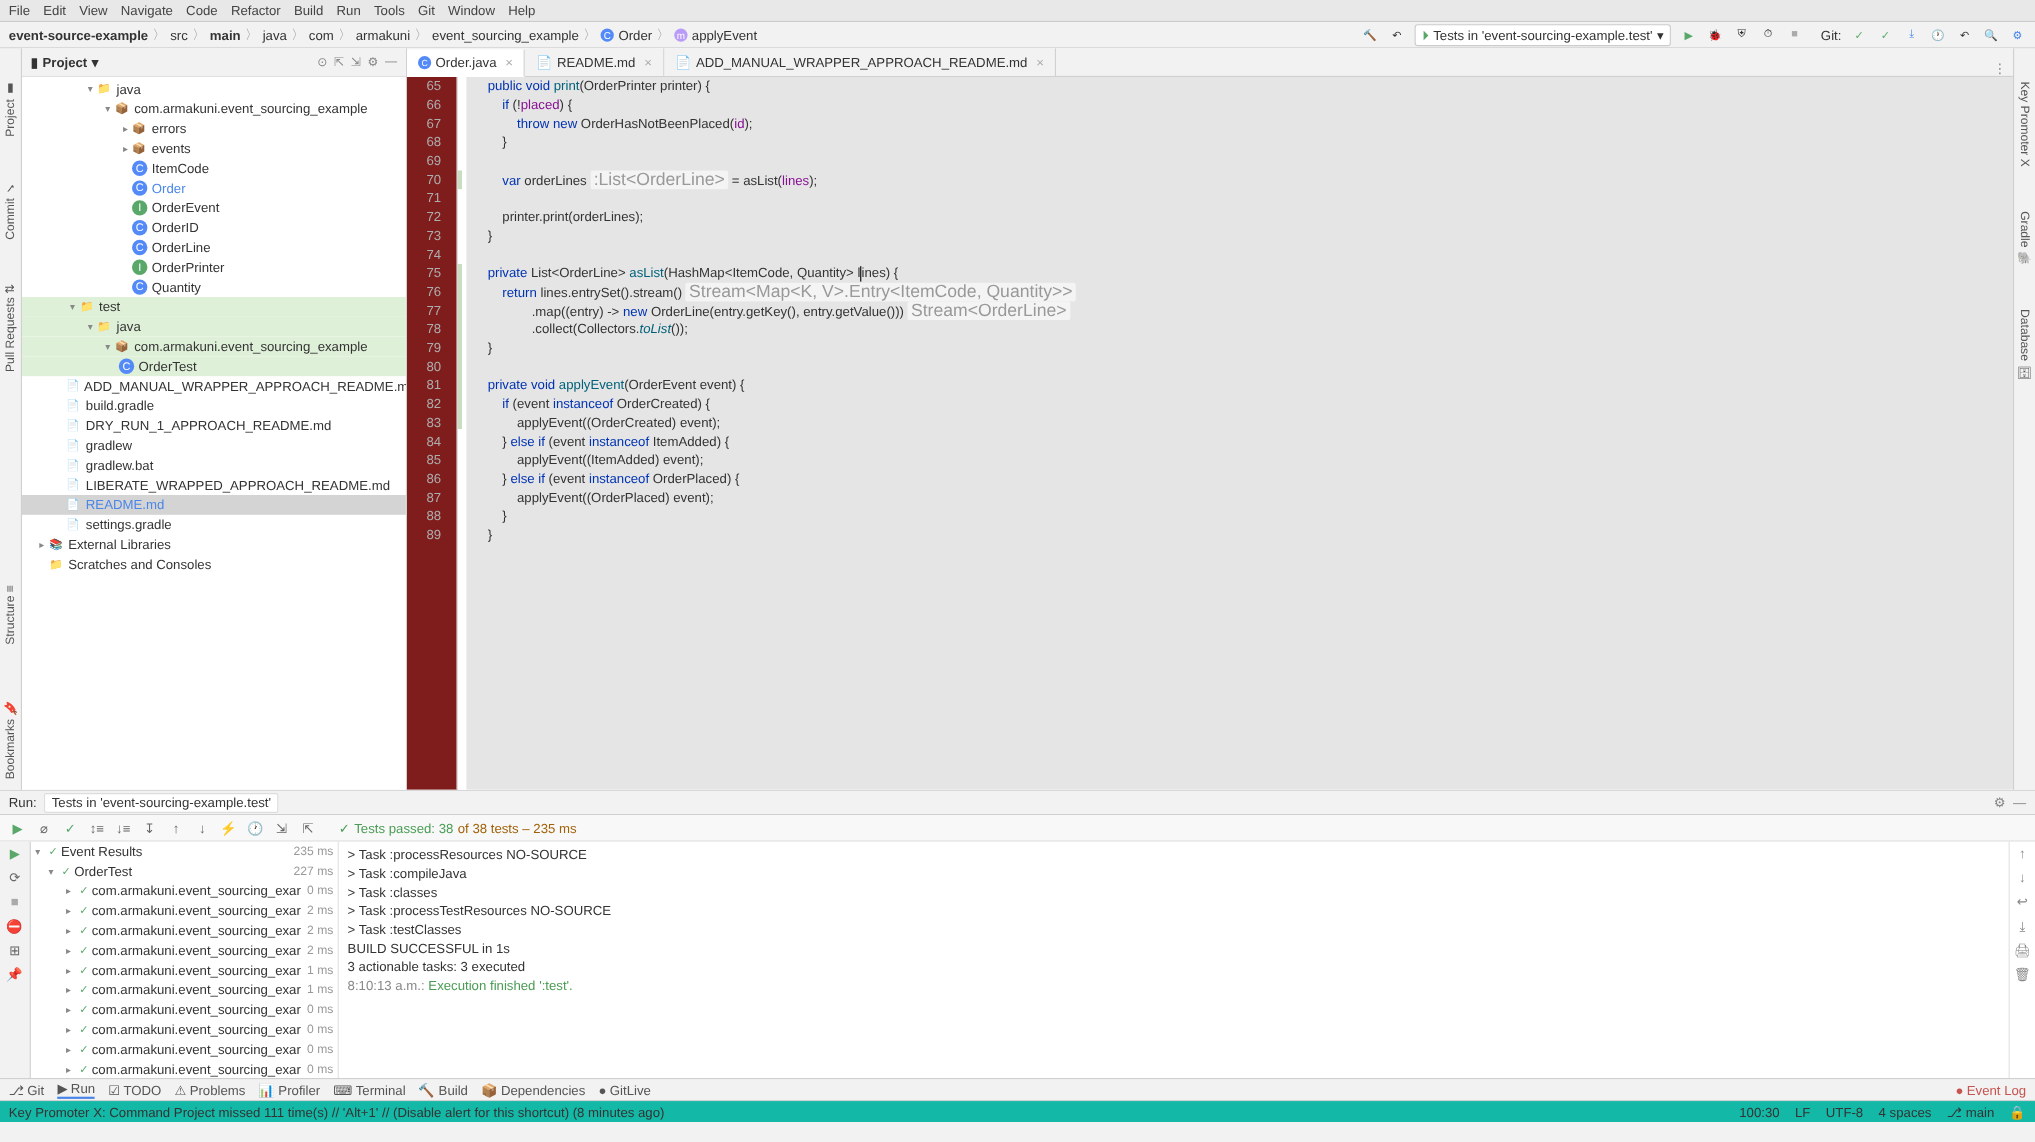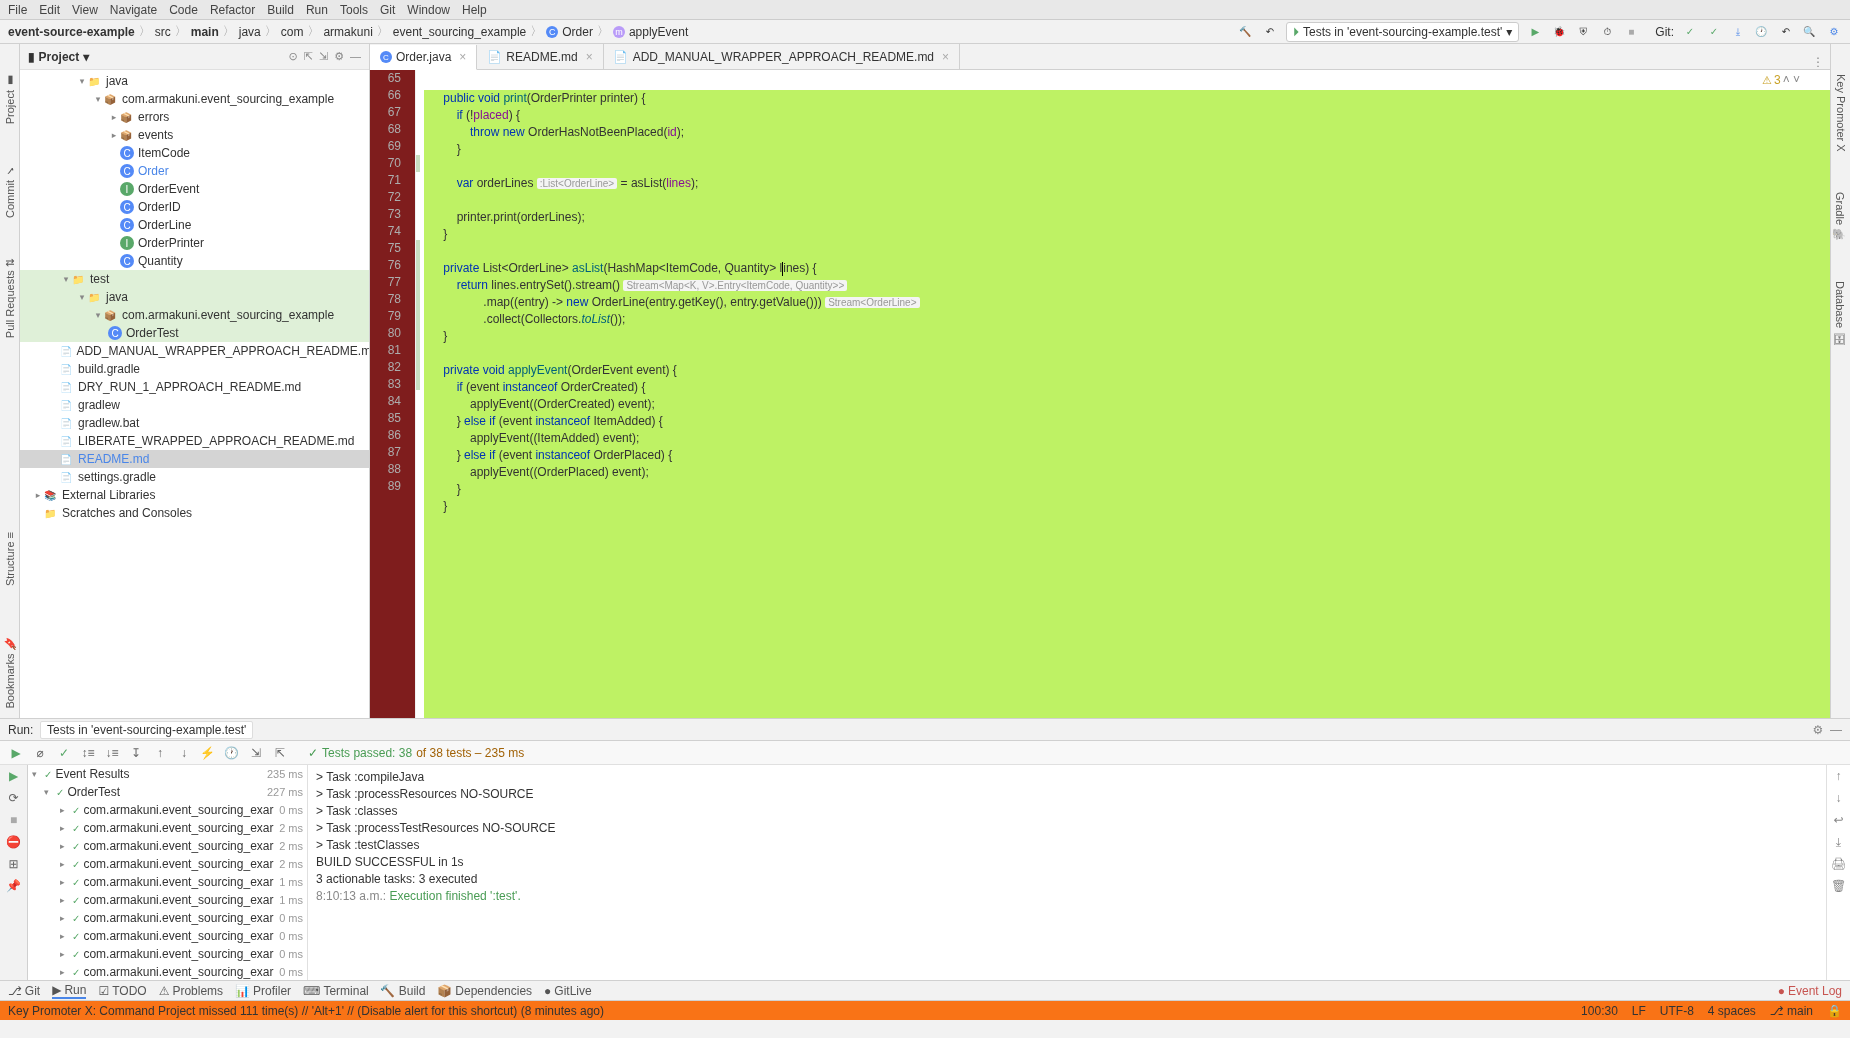--- a/index.html
+++ b/index.html
@@ -40,26 +40,26 @@
 .md-icon { color: #6a9ec9; }
 .editor { flex: 1; display: flex; flex-direction: column; background: #fff; }
 .tab-bar { height: 26px; display: flex; align-items: flex-end; background: #f2f2f2; border-bottom: 1px solid #d0d0d0; }
 .editor-tab { height: 25px; padding: 0 10px; display: flex; align-items: center; gap: 4px; border-right: 1px solid #d0d0d0; background: #f2f2f2; cursor: pointer; }
 .editor-tab.active { background: #fff; border-bottom: 1px solid #fff; position: relative; top: 1px; }
 .editor-tab .close { color: #aaa; margin-left: 4px; }
 .code-area { flex: 1; display: flex; overflow: hidden; font-family: "JetBrains Mono", "Consolas", monospace; font-size: 12px; line-height: 17px; position: relative; }
 .gutter { width: 46px; background: #7f1d1d; color: #adadad; text-align: right; padding-right: 14px; border-right: 1px solid #f0f0f0; user-select: none; }
 .gutter .ln { height: 17px; }
 .gutter-stripe { width: 8px; background: #fff; }
-.code { flex: 1; background: #bef264; padding-left: 6px; position: relative; margin-top: 20px; }
+.code { flex: 1; background: #e5e5e5; padding-left: 6px; position: relative; }
 .code .line { height: 17px; white-space: pre; }
 .kw { color: #0033b3; }
 .mname { color: #00627a; }
 .field { color: #871094; }
-.hint { color: #999; background: #f4f4f4; padding: 0 3px; border-radius: 2px; font-size: 10px; }
+.hint { color: #999; background: #f4f4f4; padding: 0 3px; border-radius: 2px; font-size: 16px; }
 .warn-badge { position: absolute; top: 2px; right: 30px; display: flex; align-items: center; gap: 2px; color: #c9a227; font-size: 11px; }
 .bottom-panel { height: 262px; background: #fff; border-top: 1px solid #d0d0d0; display: flex; flex-direction: column; }
 .run-header { height: 22px; background: #f2f2f2; display: flex; align-items: center; padding: 0 8px; border-bottom: 1px solid #d0d0d0; }
 .run-toolbar { height: 24px; display: flex; align-items: center; padding: 0 8px; gap: 8px; border-bottom: 1px solid #e0e0e0; background: #f8f8f8; }
 .run-toolbar .tb { width:16px; height:16px; display:inline-flex; align-items:center; justify-content:center; color:#666; cursor:pointer; }
 .run-toolbar .tests-passed { color: #499c54; display: flex; align-items: center; gap: 4px; }
 .run-toolbar .tests-grey { color: #a16207; }
 .run-body { flex: 1; display: flex; overflow: hidden; }
 .run-side { width: 28px; background: #f2f2f2; border-right: 1px solid #d0d0d0; display: flex; flex-direction: column; align-items: center; padding-top: 4px; gap: 8px; }
 .run-side span { color: #666; cursor: pointer; font-size: 12px; }
@@ -70,21 +70,21 @@
 .test-row .name { flex: 1; overflow: hidden; text-overflow: ellipsis; white-space: nowrap; }
 .test-row .time { color: #999; font-size: 11px; padding-right: 4px; }
 .console { flex: 1; padding: 4px 8px; font-family: "JetBrains Mono", monospace; font-size: 12px; line-height: 17px; overflow: hidden; }
 .console .cl { white-space: pre; }
 .console .green { color: #499c54; }
 .console-side { width: 24px; border-left: 1px solid #e0e0e0; display: flex; flex-direction: column; align-items: center; gap: 8px; padding-top: 4px; }
 .console-side span { color: #888; cursor: pointer; font-size: 12px; }
 .bottom-bar { height: 20px; background: #f2f2f2; border-top: 1px solid #d0d0d0; display: flex; align-items: center; padding: 0 8px; gap: 12px; }
 .bottom-bar .bb-item { display: flex; align-items: center; gap: 3px; cursor: pointer; color: #555; }
 .bottom-bar .bb-item.active { border-bottom: 2px solid #4a86e8; }
-.status-bar { height: 20px; background: #f97316; border-top: 1px solid #d0d0d0; display: flex; align-items: center; padding: 0 8px; font-size: 11px; }
+.status-bar { height: 20px; background: #14b8a6; border-top: 1px solid #d0d0d0; display: flex; align-items: center; padding: 0 8px; font-size: 11px; }
 .status-bar .left { flex: 1; }
 .status-bar .right { display: flex; gap: 14px; margin-left: 24px; }
 .event-log { color: #c75450; display: flex; align-items: center; gap: 3px; }
 .green-stripe { position: absolute; left: 0; width: 4px; background: #c9dec1; }
 .caret-pos { display: inline-block; border-left: 1px solid #000; height: 14px; vertical-align: middle; }
 </style>
 </head>
 <body>
 
 <div class="menubar">
@@ -476,22 +476,22 @@
           </div>
           <div class="test-row" style="padding-left: 32px;">
             <span class="arrow">▸</span>
             <span class="check">✓</span>
             <span class="name">com.armakuni.event_sourcing_exar</span>
             <span class="time">0 ms</span>
           </div>
         </div>
     </div>
     <div class="console" id="console">
+        <div class="cl">&gt; Task :processResources NO-SOURCE</div>
         <div class="cl">&gt; Task :compileJava</div>
-        <div class="cl">&gt; Task :processResources NO-SOURCE</div>
         <div class="cl">&gt; Task :classes</div>
         <div class="cl">&gt; Task :processTestResources NO-SOURCE</div>
         <div class="cl">&gt; Task :testClasses</div>
         <div class="cl">BUILD SUCCESSFUL in 1s</div>
         <div class="cl">3 actionable tasks: 3 executed</div>
         <div class="cl"><span style="color:#888">8:10:13 a.m.: </span><span class="green">Execution finished ':test'.</span></div>
       </div>
     <div class="console-side">
       <span>↑</span>
       <span>↓</span>

